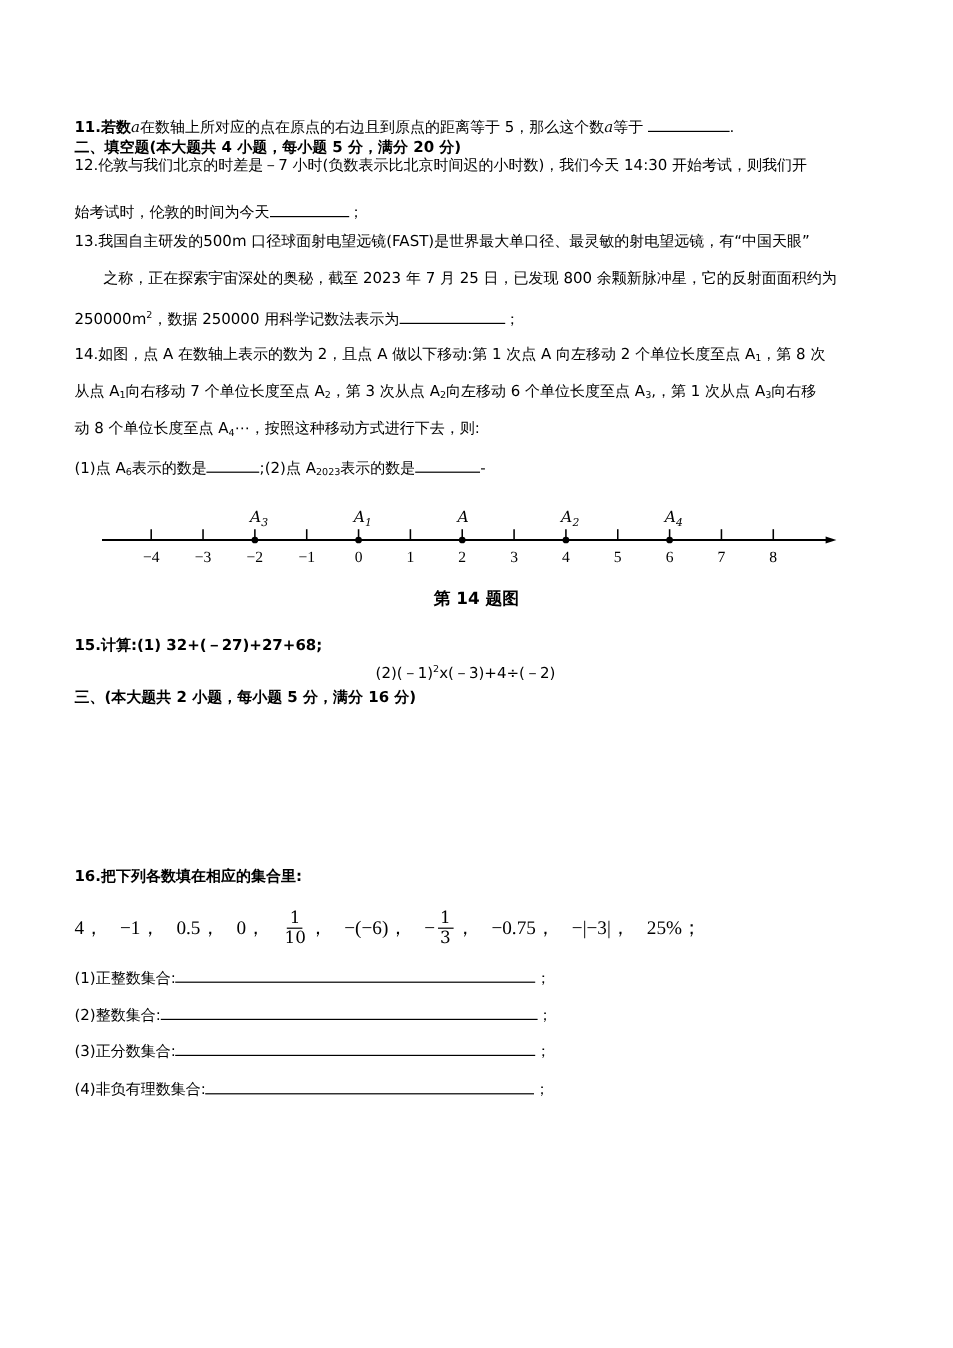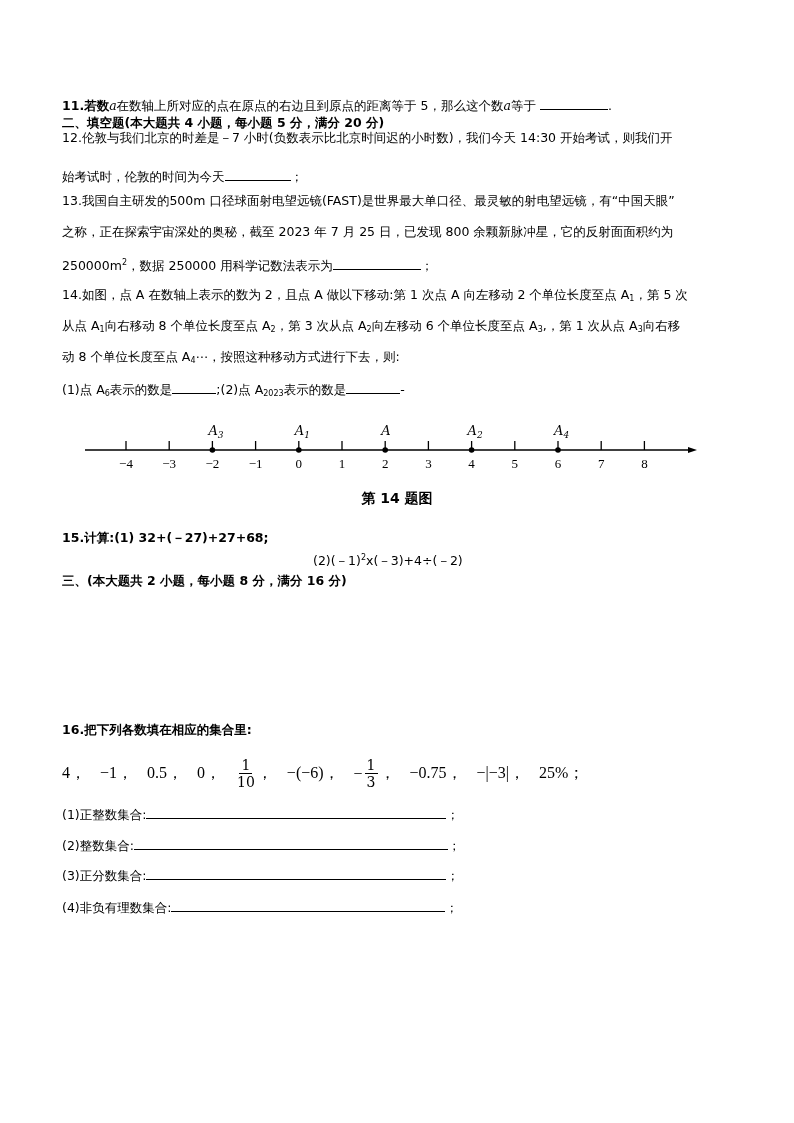--- a/index.html
+++ b/index.html
@@ -28,30 +28,30 @@
 <div class="line" style="top:96px;">
   <span class="b">11.若数</span><span class="it">a</span><span>在数轴上所对应的点在原点的右边且到原点的距离等于 5，那么这个数</span><span class="it">a</span><span>等于</span><span class="blank" style="width:68px;margin-left:4px;"></span><span>.</span>
 </div>
 
 <div class="line" style="top:129px;">12.伦敦与我们北京的时差是－7 小时(负数表示比北京时间迟的小时数)，我们今天 14:30 开始考试，则我们开</div>
 <div class="line" style="top:167px;">
   <span>始考试时，伦敦的时间为今天</span><span class="blank" style="width:66px;"></span><span>；</span>
 </div>
 
 <div class="line" style="top:192px;">13.我国自主研发的500m 口径球面射电望远镜(FAST)是世界最大单口径、最灵敏的射电望远镜，有“中国天眼”</div>
-<div class="line" style="top:223px;">之称，正在探索宇宙深处的奥秘，截至 2023 年 7 月 25 日，已发现 800 余颗新脉冲星，它的反射面面积约为</div>
+<div class="line" style="top:223px;margin-left:24px;">之称，正在探索宇宙深处的奥秘，截至 2023 年 7 月 25 日，已发现 800 余颗新脉冲星，它的反射面面积约为</div>
 <div class="line" style="top:254px;">
   <span>250000m</span><sup>2</sup><span>，数据 250000 用科学记数法表示为</span><span class="blank" style="width:88px;"></span><span>；</span>
 </div>
 
 <div class="line" style="top:286px;">
-  <span>14.如图，点 A 在数轴上表示的数为 2，且点 A 做以下移动:第 1 次点 A 向左移动 2 个单位长度至点 A</span><sub>1</sub><span>，第 5 次</span>
+  <span>14.如图，点 A 在数轴上表示的数为 2，且点 A 做以下移动:第 1 次点 A 向左移动 2 个单位长度至点 A</span><sub>1</sub><span>，第 8 次</span>
 </div>
 <div class="line" style="top:317px;">
-  <span>从点 A</span><sub>1</sub><span>向右移动 8 个单位长度至点 A</span><sub>2</sub><span>，第 3 次从点 A</span><sub>2</sub><span>向左移动 6 个单位长度至点 A</span><sub>3</sub><span>,，第 1 次从点 A</span><sub>3</sub><span>向右移</span>
+  <span>从点 A</span><sub>1</sub><span>向右移动 7 个单位长度至点 A</span><sub>2</sub><span>，第 3 次从点 A</span><sub>2</sub><span>向左移动 6 个单位长度至点 A</span><sub>3</sub><span>,，第 1 次从点 A</span><sub>3</sub><span>向右移</span>
 </div>
 <div class="line" style="top:348px;">
   <span>动 8 个单位长度至点 A</span><sub>4</sub><span>⋯，按照这种移动方式进行下去，则:</span>
 </div>
 <div class="line" style="top:380px;">
   <span>(1)点 A</span><sub>6</sub><span>表示的数是</span><span class="blank" style="width:44px;"></span><span>;(2)点 A</span><sub>2023</sub><span>表示的数是</span><span class="blank" style="width:54px;"></span><span>-</span>
 </div>
 
 <svg id="axis" width="640" height="70">
   <line x1="5" y1="40" x2="610" y2="40" stroke="#000" stroke-width="1.6"></line>
@@ -92,21 +92,21 @@
       <circle cx="305.20000000000005" cy="40" r="2.8" fill="#000"></circle>
       <text x="301.20000000000005" y="25" font-family="DejaVu Serif, serif" font-style="italic" font-size="13">A</text>
       <circle cx="391.6" cy="40" r="2.8" fill="#000"></circle>
       <text x="387.6" y="25" font-family="DejaVu Serif, serif" font-style="italic" font-size="13">A<tspan font-size="9" dy="3">2</tspan></text>
       <circle cx="478" cy="40" r="2.8" fill="#000"></circle>
       <text x="474" y="25" font-family="DejaVu Serif, serif" font-style="italic" font-size="13">A<tspan font-size="9" dy="3">4</tspan></text>
     </g>
 </svg>
 <div class="caption">第 14 题图</div>
 
-<div class="line b" style="top:528px;">三、(本大题共 2 小题，每小题 8 分，满分 16 分)</div>
+<div class="line b" style="top:528px;">三、(本大题共 2 小题，每小题 5 分，满分 16 分)</div>
 <div class="line" style="top:529px;">
   <span class="b">15.计算:(1) 32+(－27)+27+68;</span>
 </div>
 <div class="line" style="top:549px; left:313px;">
   <span>(2)(－1)</span><sup>2</sup><span>x(－3)+4÷(－2)</span>
 </div>
 
 <div class="line" style="top:721px;">
   <span class="b">16.把下列各数填在相应的集合里:</span>
 </div>

